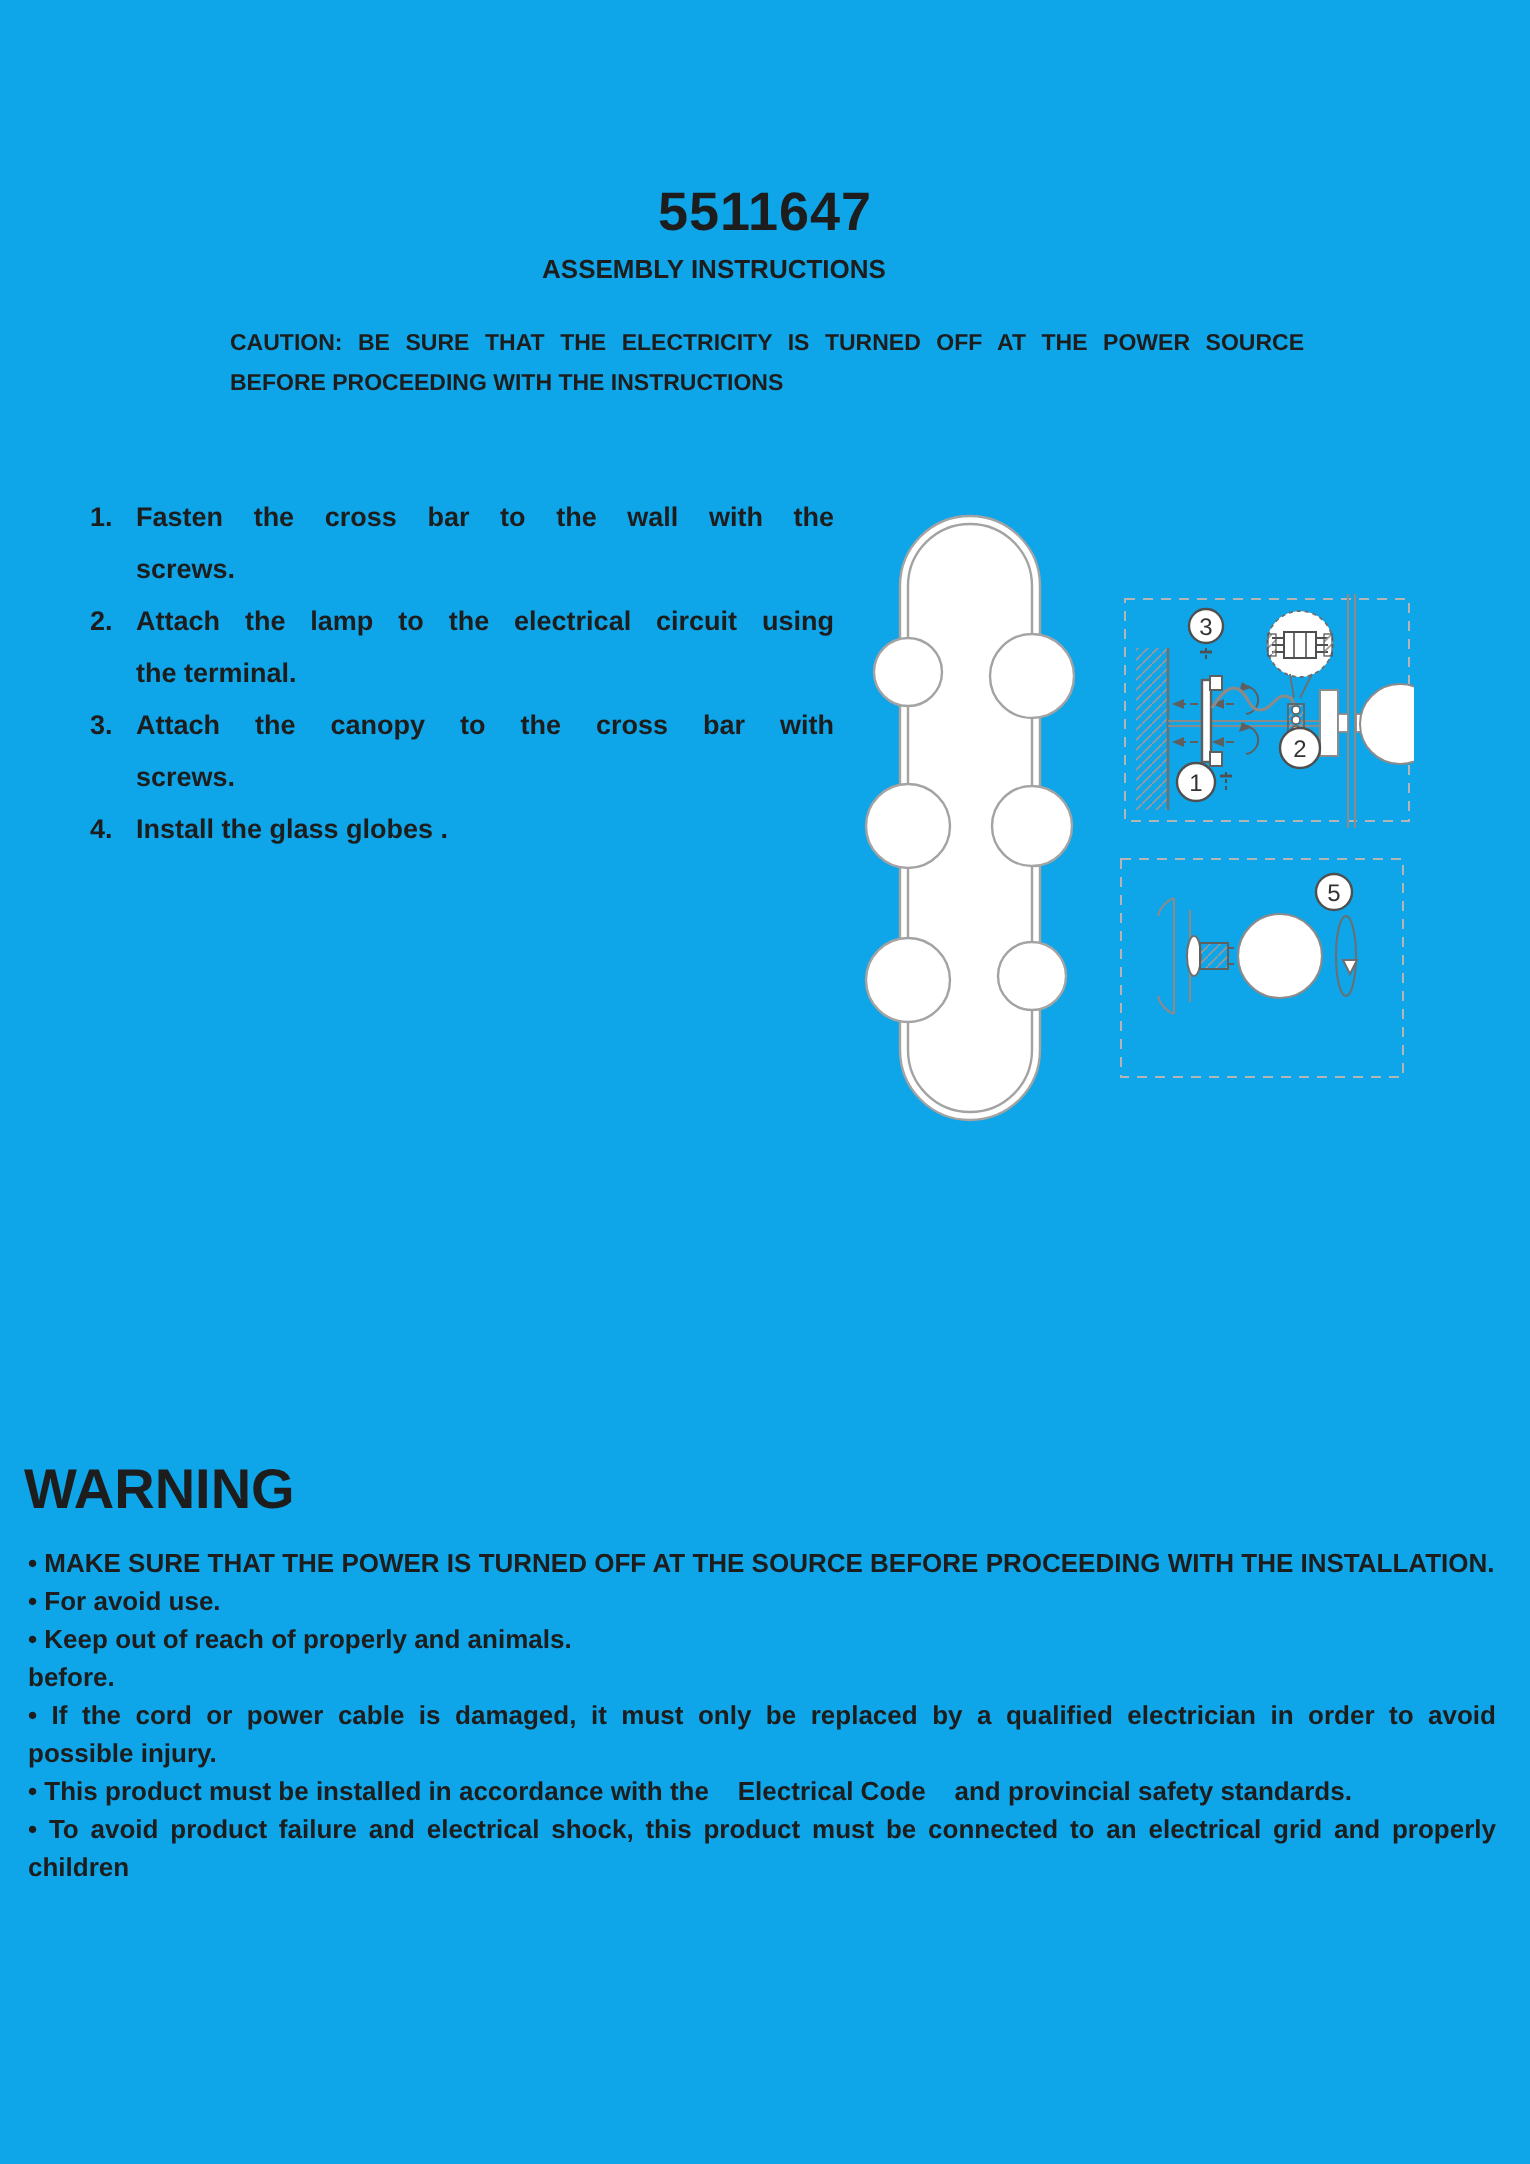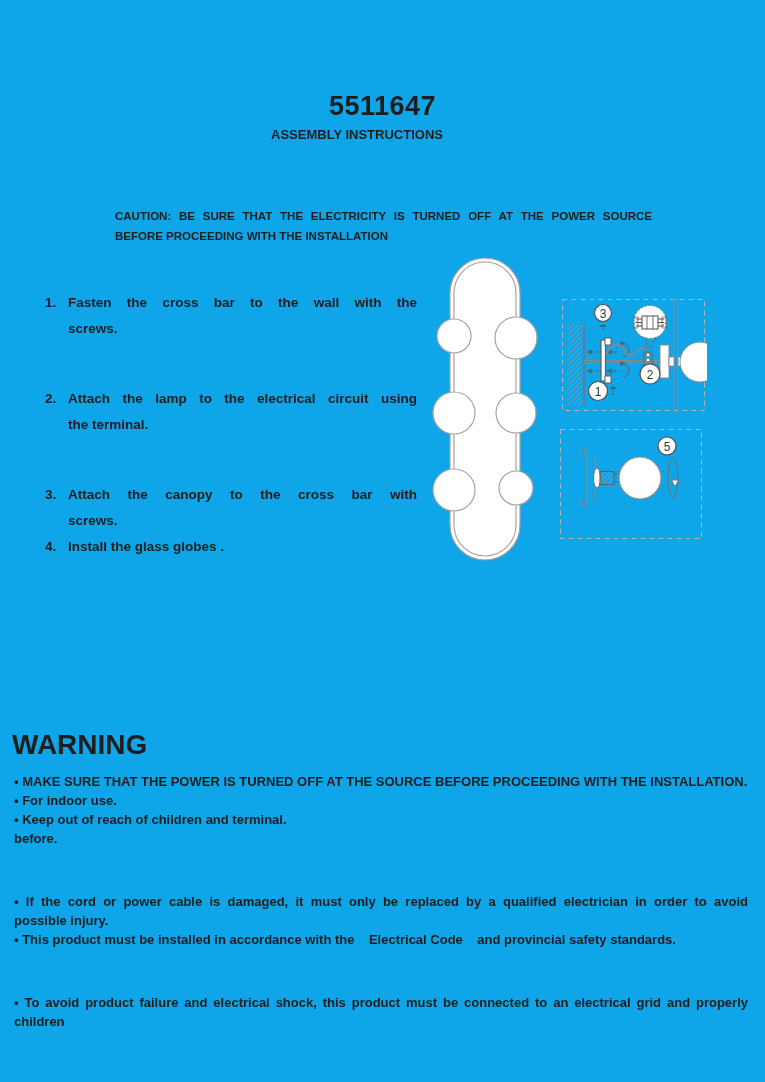--- a/index.html
+++ b/index.html
@@ -14,21 +14,21 @@
   }
   .subtitle {
     position:absolute; top:127px; left:0; width:714px; text-align:center;
     font-size:13px; font-weight:bold;
   }
   .caution {
     position:absolute; left:115px; top:162px; width:537px;
     font-size:11.5px; font-weight:bold; line-height:20px;
   }
   .nowrap { white-space:nowrap; }
-  .just { text-align:justify; text-align-last:justify;margin-top:44px; }
+  .just { text-align:justify; text-align-last:justify; }
   .instructions {
     position:absolute; left:45px; top:246px; width:372px;
     font-size:13.5px; font-weight:bold; line-height:26px;
   }
   .item { position:relative; padding-left:23px; }
   .inum { position:absolute; left:0; top:0; }
   .dwg { position:absolute; }
   .warning-heading {
     position:absolute; left:12px; top:729px;
     font-size:28px; font-weight:bold;
@@ -42,21 +42,21 @@
 </head>
 <body>
 
 <div id="page">
 
   <div class="title">5511647</div>
   <div class="subtitle">ASSEMBLY INSTRUCTIONS</div>
 
   <div class="caution">
     <div class="nowrap just">CAUTION: BE SURE THAT THE ELECTRICITY IS TURNED OFF AT THE POWER SOURCE</div>
-    <div class="nowrap">BEFORE PROCEEDING WITH THE INSTALLATION</div>
+    <div class="nowrap">BEFORE PROCEEDING WITH THE INSTRUCTIONS</div>
   </div>
 
   <div class="instructions">
     <div class="item">
       <span class="inum">1.</span>
       <div class="nowrap just">Fasten the cross bar to the wall with the</div>
       <div class="nowrap">screws.</div>
     </div>
     <div class="item">
       <span class="inum">2.</span>
@@ -207,24 +207,24 @@
     </g>
   </svg>
 
   <div class="warning-heading">WARNING</div>
 
   <div class="warnings">
     <div>
       <div class="nowrap">• MAKE SURE THAT THE POWER IS TURNED OFF AT THE SOURCE BEFORE PROCEEDING WITH THE INSTALLATION.</div>
     </div>
     <div>
-      <div class="nowrap">• For indoor use.</div>
-    </div>
-    <div>
-      <div class="nowrap">• Keep out of reach of children and terminal.</div>
+      <div class="nowrap">• For avoid use.</div>
+    </div>
+    <div>
+      <div class="nowrap">• Keep out of reach of properly and animals.</div>
     </div>
     <div>
       <div class="nowrap">before.</div>
     </div>
     <div>
       <div class="nowrap just">• If the cord or power cable is damaged, it must only be replaced by a qualified electrician in order to avoid</div>
       <div class="nowrap">possible injury.</div>
     </div>
     <div>
       <div class="nowrap">• This product must be installed in accordance with the &nbsp;&nbsp; Electrical Code &nbsp;&nbsp; and provincial safety standards.</div>

